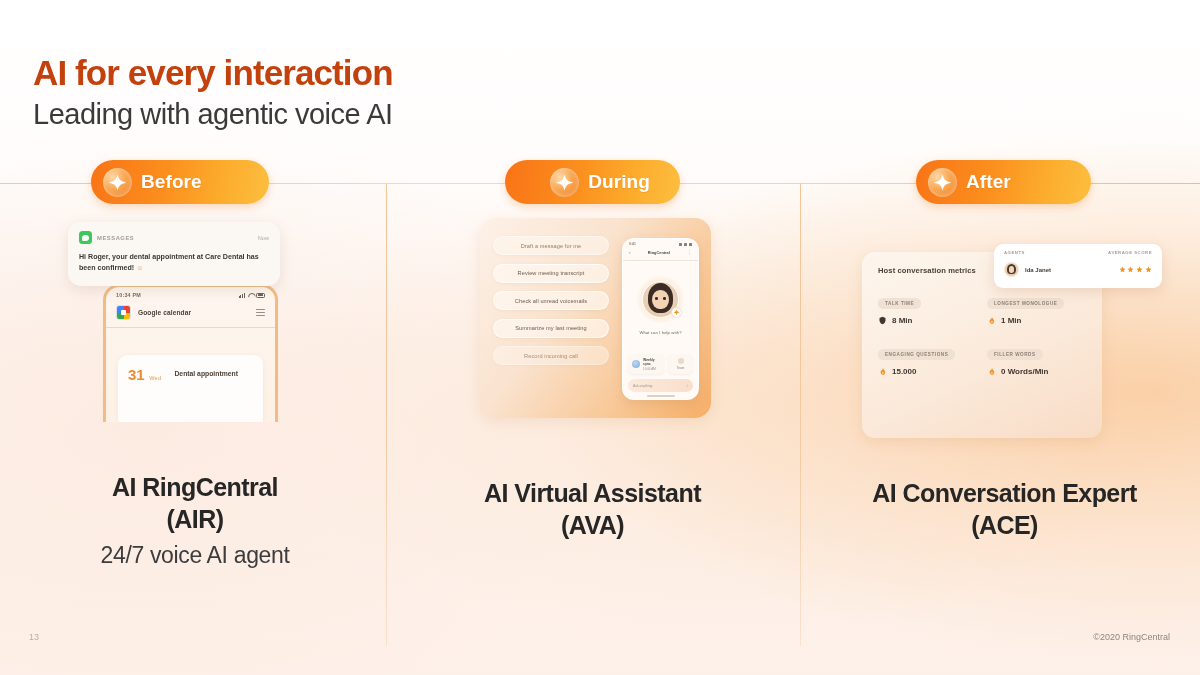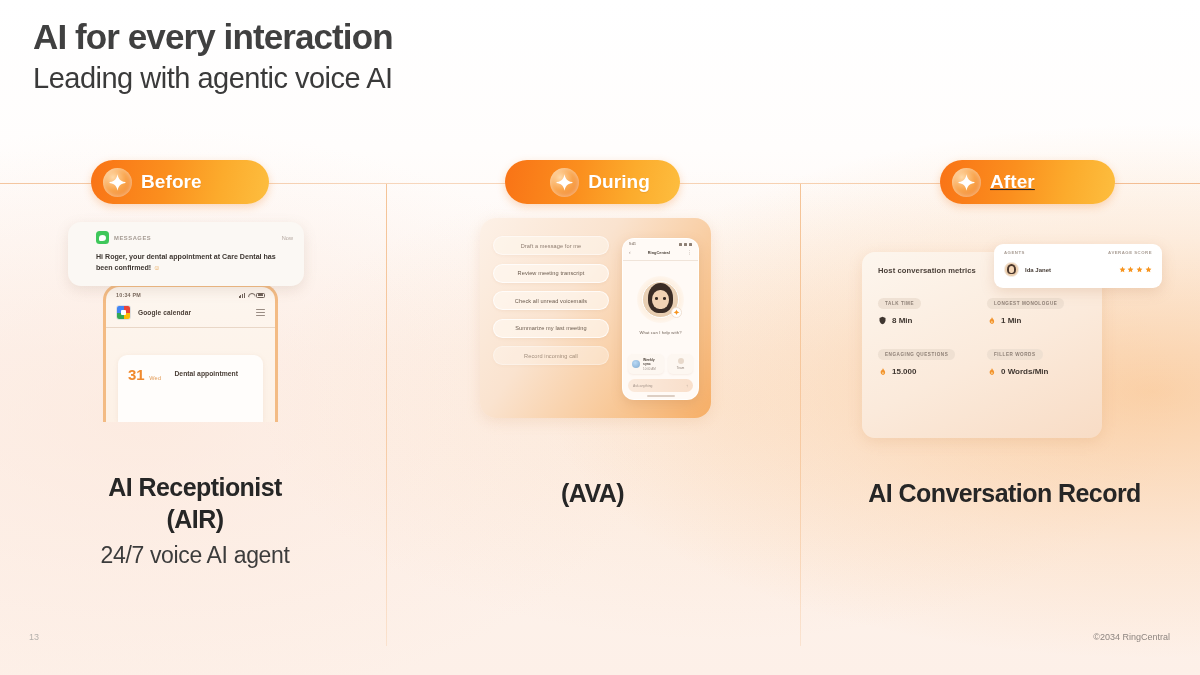--- a/index.html
+++ b/index.html
@@ -23,21 +23,21 @@
   }
   #bg-top-white {
     position:absolute; left:0; top:0; width:1200px; height:170px;
     background:#ffffff;
   }
 
   
   #header { position:absolute; left:33px; top:16px; }
   #slide-title {
     font-size:35px; font-weight:bold; letter-spacing:-0.9px;
-    color:#404040; line-height:1.18; white-space:nowrap;
+    color:#c2410c; line-height:1.18; white-space:nowrap;margin-top:36px;
   }
   #slide-subtitle {
     font-size:29px; font-weight:400; letter-spacing:-0.5px;
     color:#3a3a3a; line-height:1.2; margin-top:4px; white-space:nowrap;
   }
 
   
   .hrule {
     position:absolute; left:0; top:183px; width:1200px; height:1px;
     background:linear-gradient(90deg, rgba(240,180,130,0.75) 0%, rgba(240,185,140,0.55) 35%, rgba(243,190,145,0.7) 70%, rgba(240,175,125,0.85) 100%);
@@ -53,21 +53,21 @@
   .pill {
     position:absolute; top:160px; height:44px;
     border-radius:22px;
     background:linear-gradient(100deg,#f97316 0%, #fb8f1e 42%, #fcab2c 72%, #fdbe3f 100%);
     display:flex; align-items:center; gap:9px;
     padding:0 30px 0 12px;
     box-shadow:0 3px 9px rgba(240,130,40,0.28);
   }
   #pill-before { left:91px; width:178px;text-align:right; }
   #pill-during { left:505px; width:175px;justify-content:flex-end; }
-  #pill-after  { left:940px; width:175px;text-decoration:underline; }
+  #pill-after  { left:916px; width:175px; }
   .pill-label {
     font-size:19px; font-weight:bold; color:#ffffff; letter-spacing:0.1px;
     text-shadow:0 1px 1px rgba(180,90,20,0.18);
   }
   .pill-icon {
     width:29px; height:29px; border-radius:50%;
     background:radial-gradient(circle at 34% 32%, #ffd9a8 0%, #f9a44c 46%, #ef7d2a 100%);
     display:flex; align-items:center; justify-content:center;
     flex:0 0 auto;
     box-shadow:inset 0 0 5px rgba(255,255,255,0.55);
@@ -129,23 +129,23 @@
     background:#fffdfb; border-radius:9px 9px 0 0;
     display:flex; align-items:flex-start; padding:11px 10px 0 10px; gap:13px;
     box-shadow:0 1px 5px rgba(180,140,110,0.12);
   }
   #event-date { text-align:center; }
   #event-day-num { font-size:15px; font-weight:bold; color:#f08a2e; line-height:1; }
   #event-day-name { font-size:5.6px; color:#e29a55; margin-top:2px; letter-spacing:0.3px; }
   #event-title { font-size:6.8px; color:#4c4038; font-weight:bold; margin-top:4px; }
 
   #sms-toast {
-    position:absolute; left:0; top:0; width:236px;
+    position:absolute; left:0; top:0; width:212px;
     background:#fbf8f4; border-radius:13px;
-    padding:9px 11px 11px 28px;
+    padding:9px 11px 11px 11px;
     box-shadow:0 4px 13px rgba(150,120,95,0.17);
   }
   #sms-toast-head { display:flex; align-items:center; gap:5px; }
   #sms-app-icon {
     width:13px; height:13px; border-radius:3.5px; background:#3ec75a;
     display:flex; align-items:center; justify-content:center; flex:0 0 auto;
   }
   #sms-app-icon .bub { width:7px; height:6px; background:#ffffff; border-radius:50% 50% 50% 20%; }
   #sms-app-name { font-size:5.8px; font-weight:bold; color:#a49a92; letter-spacing:0.55px; }
   #sms-time { margin-left:auto; font-size:5.6px; color:#b3a79f; }
@@ -568,27 +568,29 @@
           </svg>
         <svg viewBox="0 0 24 24">
             <path d="M12 2l3.1 6.3 6.9 1-5 4.9 1.2 6.8L12 17.8 5.8 21l1.2-6.8-5-4.9 6.9-1L12 2z" fill="#f7941e"></path>
           </svg>
       </span>
     </div>
   </div>
 </div>
 
 <div class="caption" id="caption-air">
-  <div class="cap-title">AI Receptionist</div>
+  <div class="cap-title">AI RingCentral</div>
   <div class="cap-title">(AIR)</div>
   <div class="cap-sub">24/7 voice AI agent</div>
 </div>
 
 <div class="caption" id="caption-ava">
+  <div class="cap-title">AI Virtual Assistant</div>
   <div class="cap-title">(AVA)</div>
 </div>
 
 <div class="caption" id="caption-ace">
-  <div class="cap-title">AI Conversation Record</div>
+  <div class="cap-title">AI Conversation Expert</div>
+  <div class="cap-title">(ACE)</div>
 </div>
 
 <div id="page-number">13</div>
-<div id="copyright">©2034 RingCentral</div>
+<div id="copyright">©2020 RingCentral</div>
 
 </body></html>

